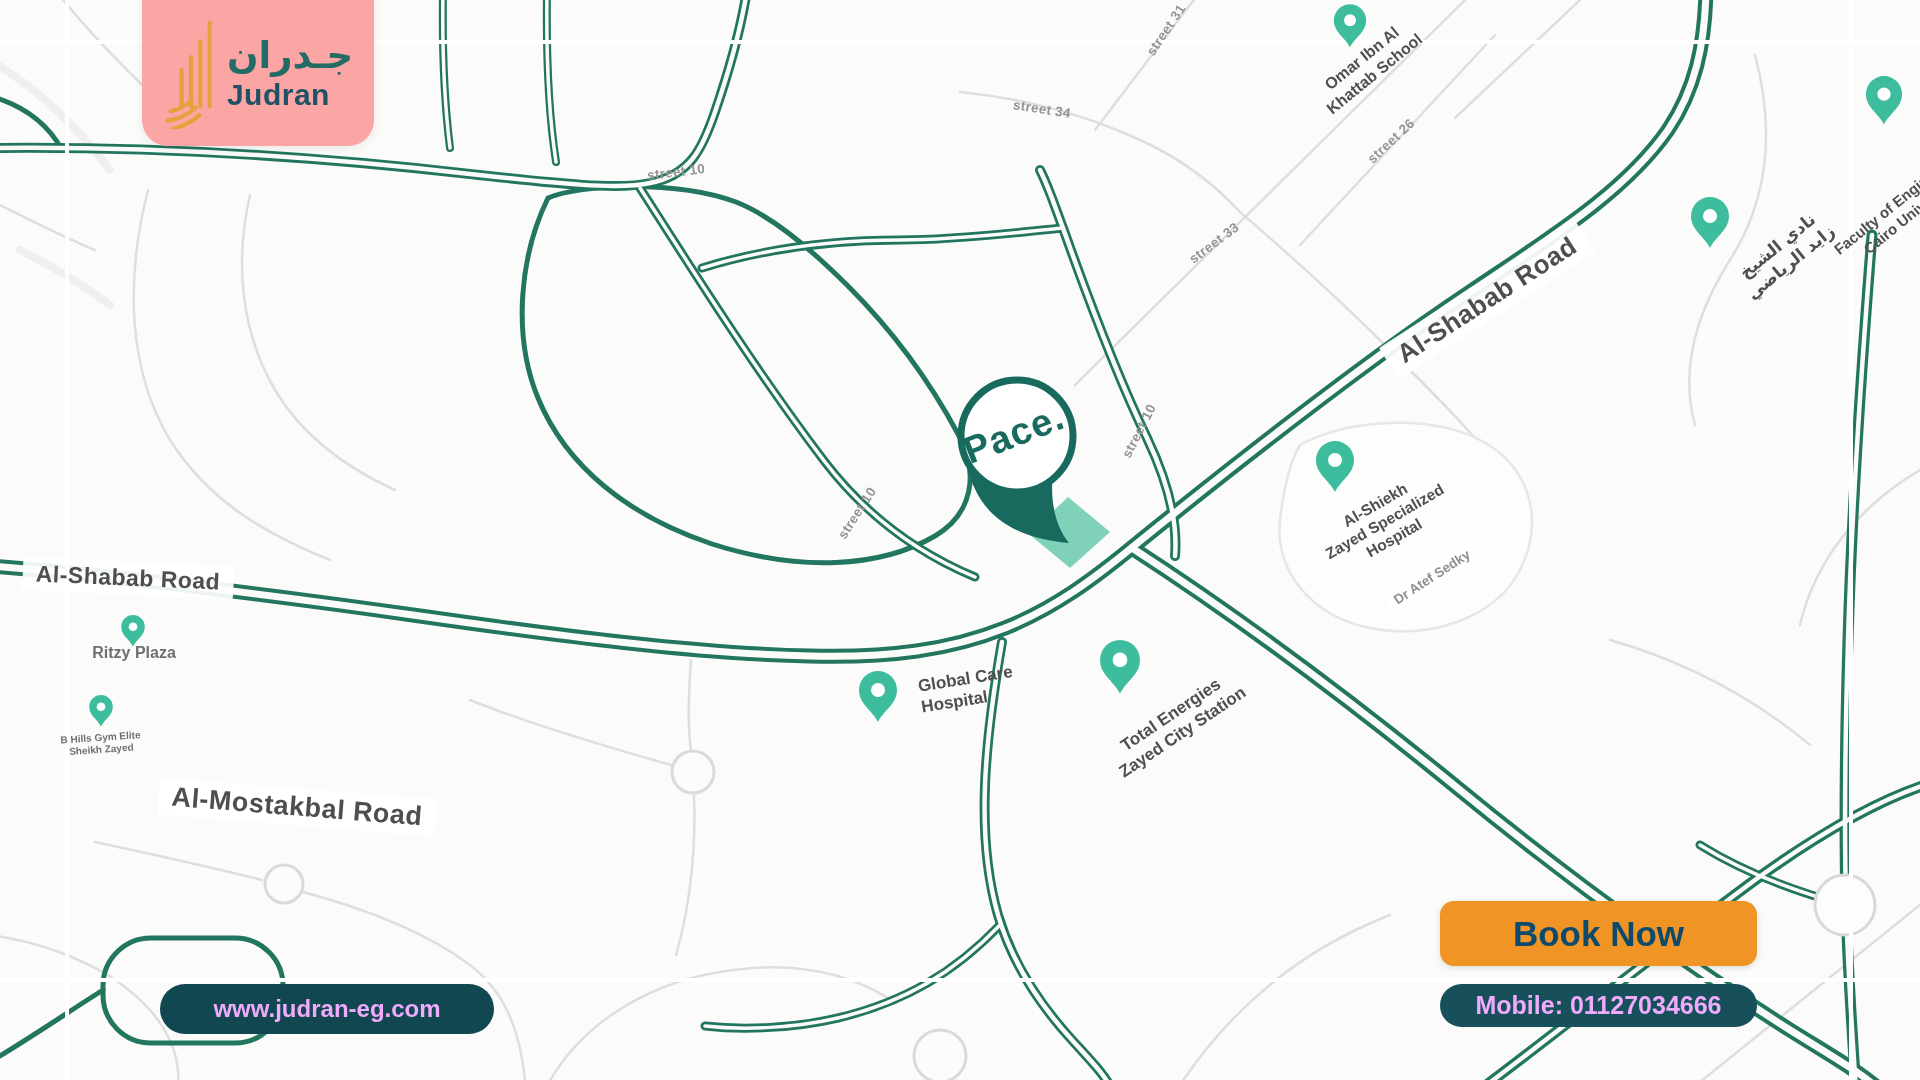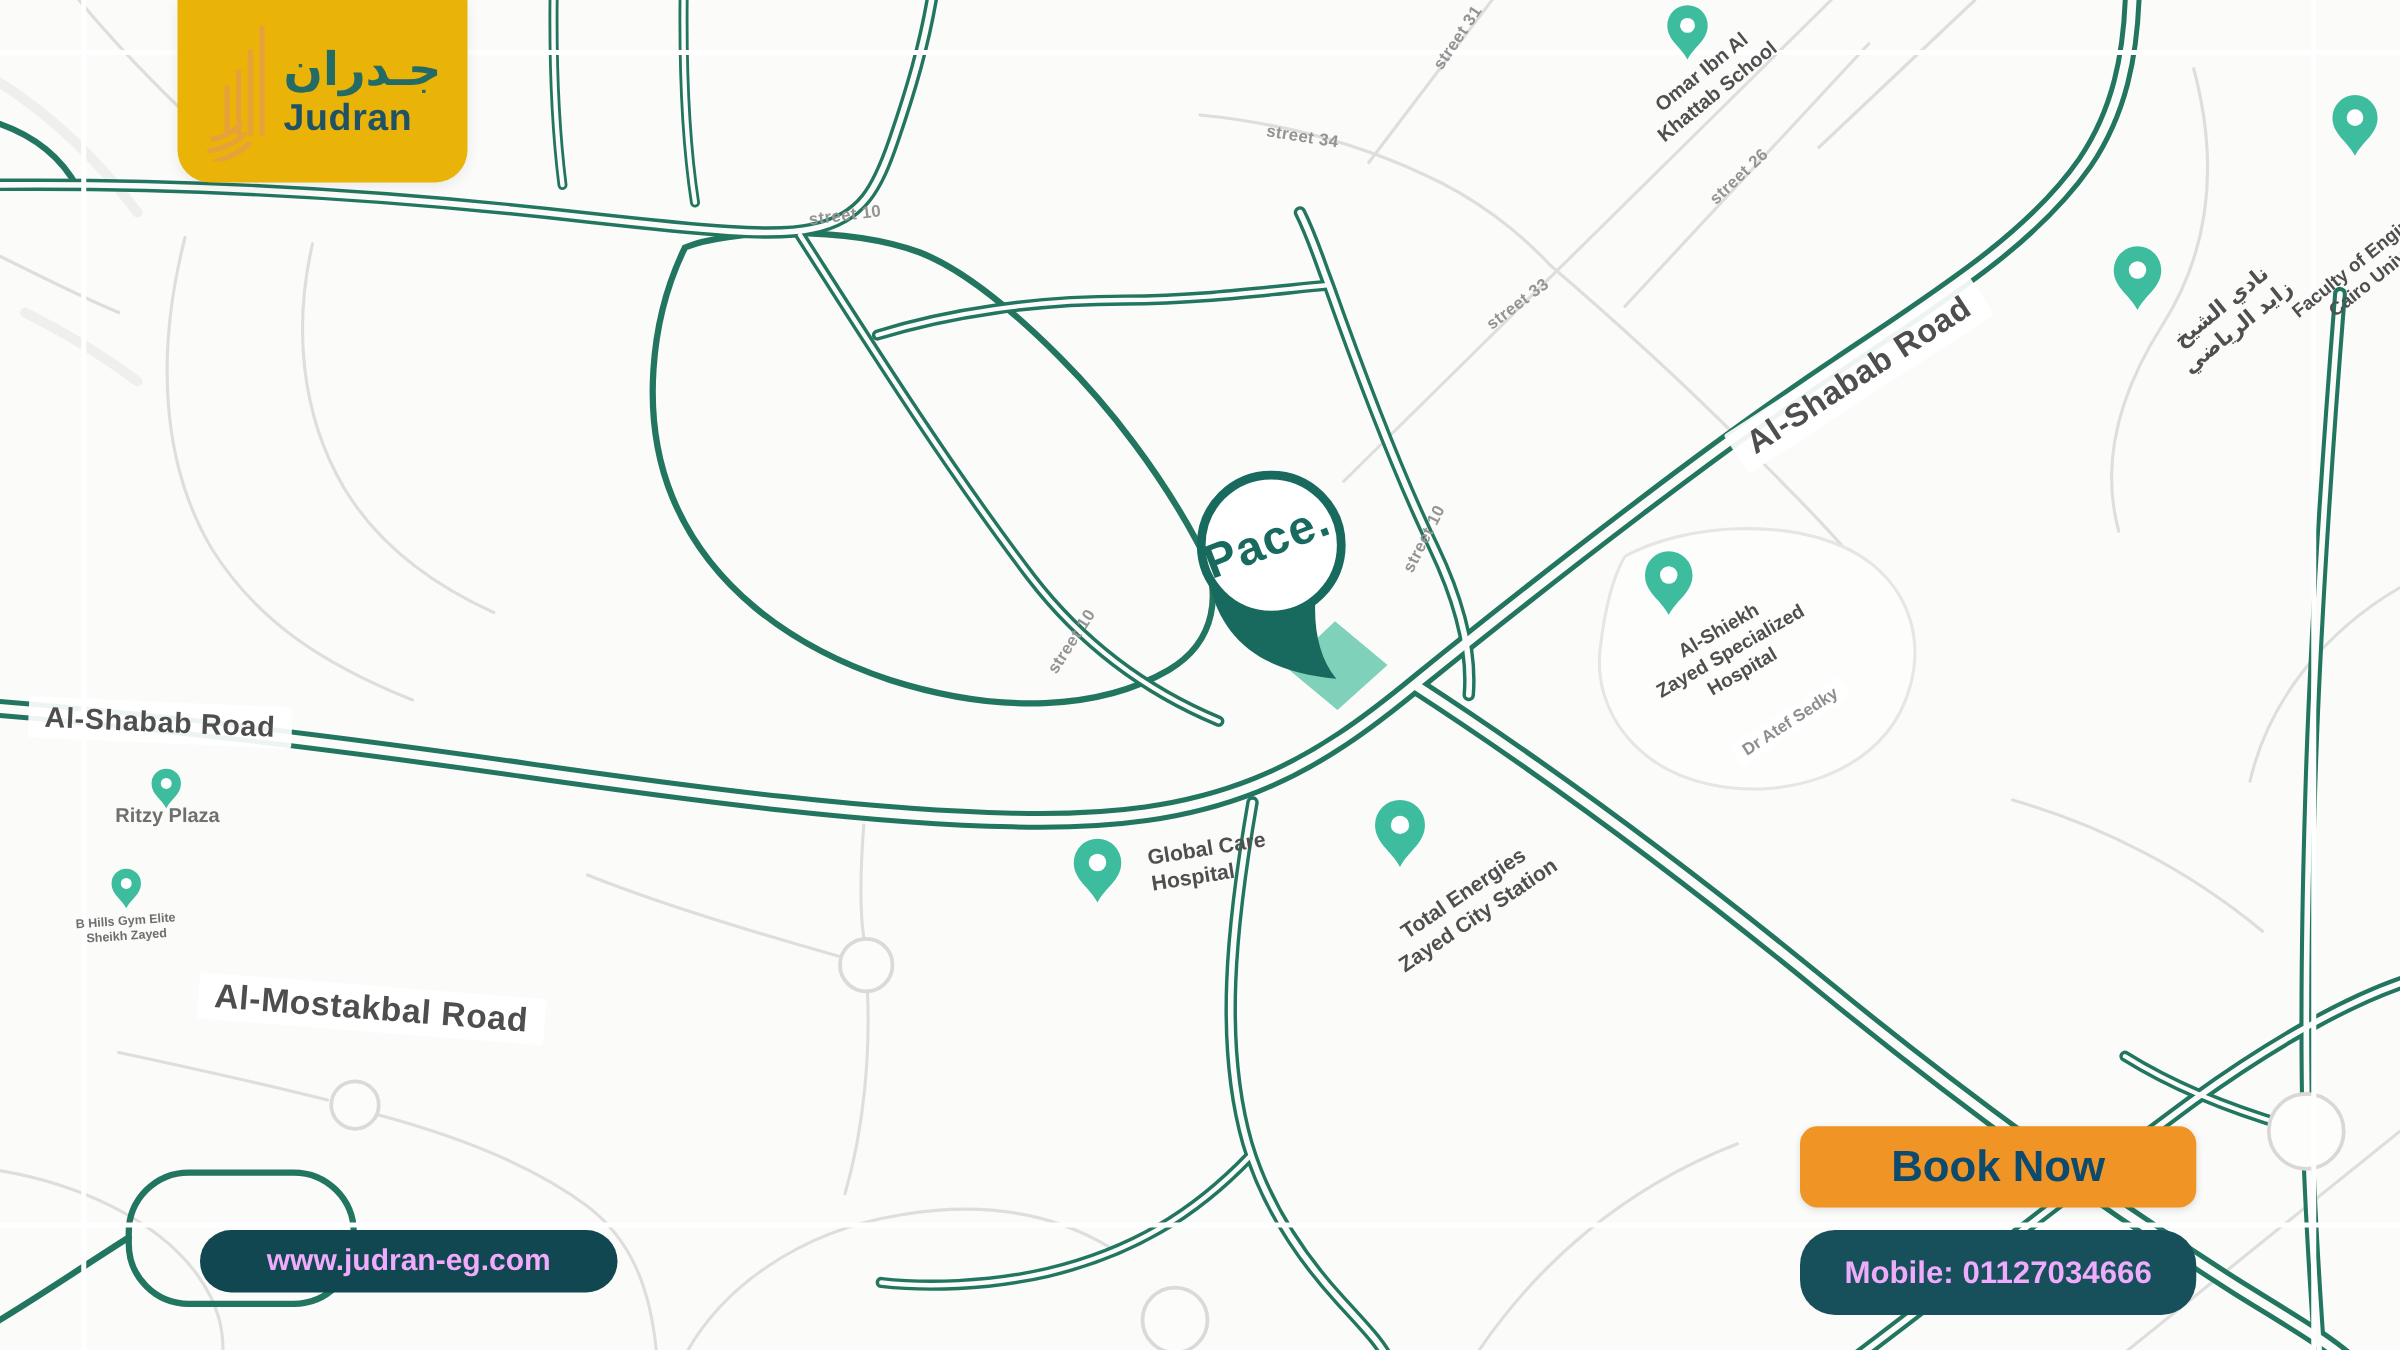--- a/index.html
+++ b/index.html
@@ -20,36 +20,36 @@
     padding:3px 13px;border-radius:2px;
   }
   .st{color:#949494;font-weight:bold;font-size:13.5px;letter-spacing:.3px;}
   .poi{color:#4f4f4f;font-weight:bold;text-align:center;line-height:1.22;}
   .poi div{white-space:nowrap;}
   .arabic{font-family:"DejaVu Sans", sans-serif;}
 
   
   .logo-card{
     position:absolute;left:142px;top:0;width:232px;height:146px;
-    background:#eab308;border-radius:0 0 26px 26px;
+    background:#fca5a5;border-radius:0 0 26px 26px;
     box-shadow:0 3px 10px rgba(0,0,0,.07);
     display:flex;align-items:center;justify-content:center;gap:8px;
   }
   .logo-txt{display:flex;flex-direction:column;align-items:flex-start;line-height:1;}
   .logo-ar{font-size:37px;color:#236b64;font-weight:bold;}
   .logo-en{font-size:30px;color:#1f5264;font-weight:bold;margin-top:6px;letter-spacing:.5px;}
 
   
   .pill{
     position:absolute;display:flex;align-items:center;justify-content:center;
     color:#f0abfc;font-weight:bold;cursor:pointer;
   }
   .website-pill{left:160px;top:984px;width:334px;height:50px;border-radius:26px;background:#114750;font-size:24px;}
   .book-now{left:1440px;top:901px;width:317px;height:65px;border-radius:14px;background:#f09425;color:#0c4a6e;font-size:35px;box-shadow:0 2px 6px rgba(0,0,0,.12);}
-  .mobile-pill{left:1440px;top:984px;width:317px;height:68px;border-radius:28px;background:#17505a;font-size:25px;}
+  .mobile-pill{left:1440px;top:984px;width:317px;height:43px;border-radius:28px;background:#17505a;font-size:25px;}
 
   .pace-lbl{
     color:#186a5e;font-weight:bold;font-size:38px;letter-spacing:1px;
   }
 </style>
 </head>
 <body>
 
 <div id="stage">
 

